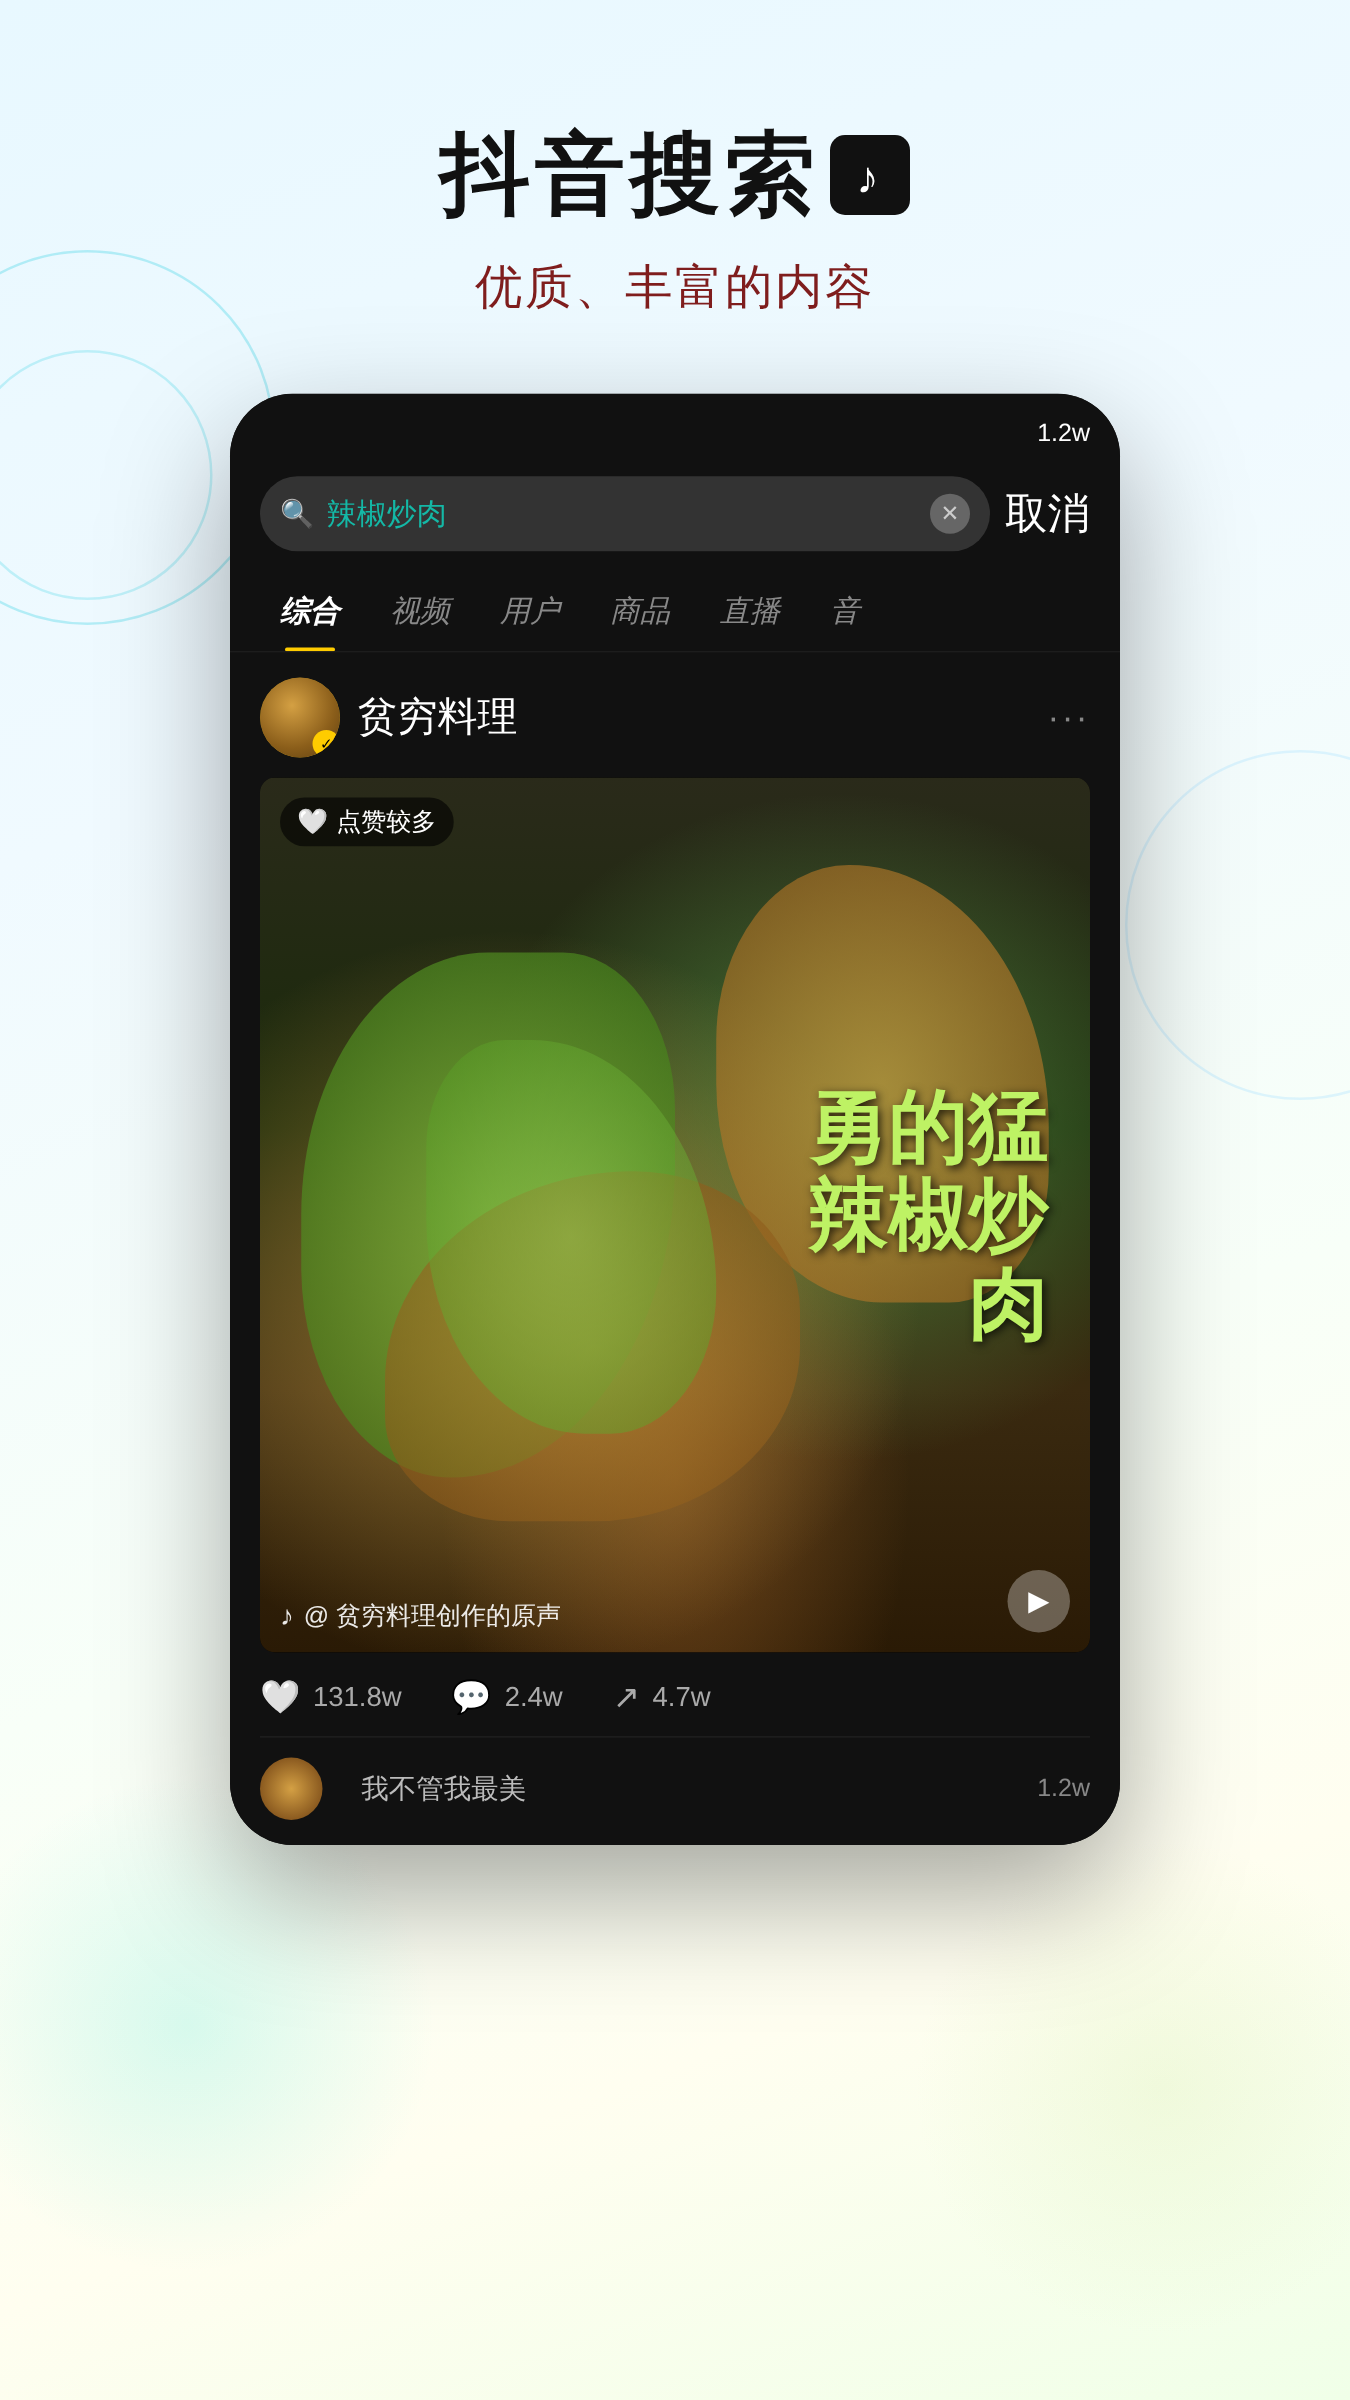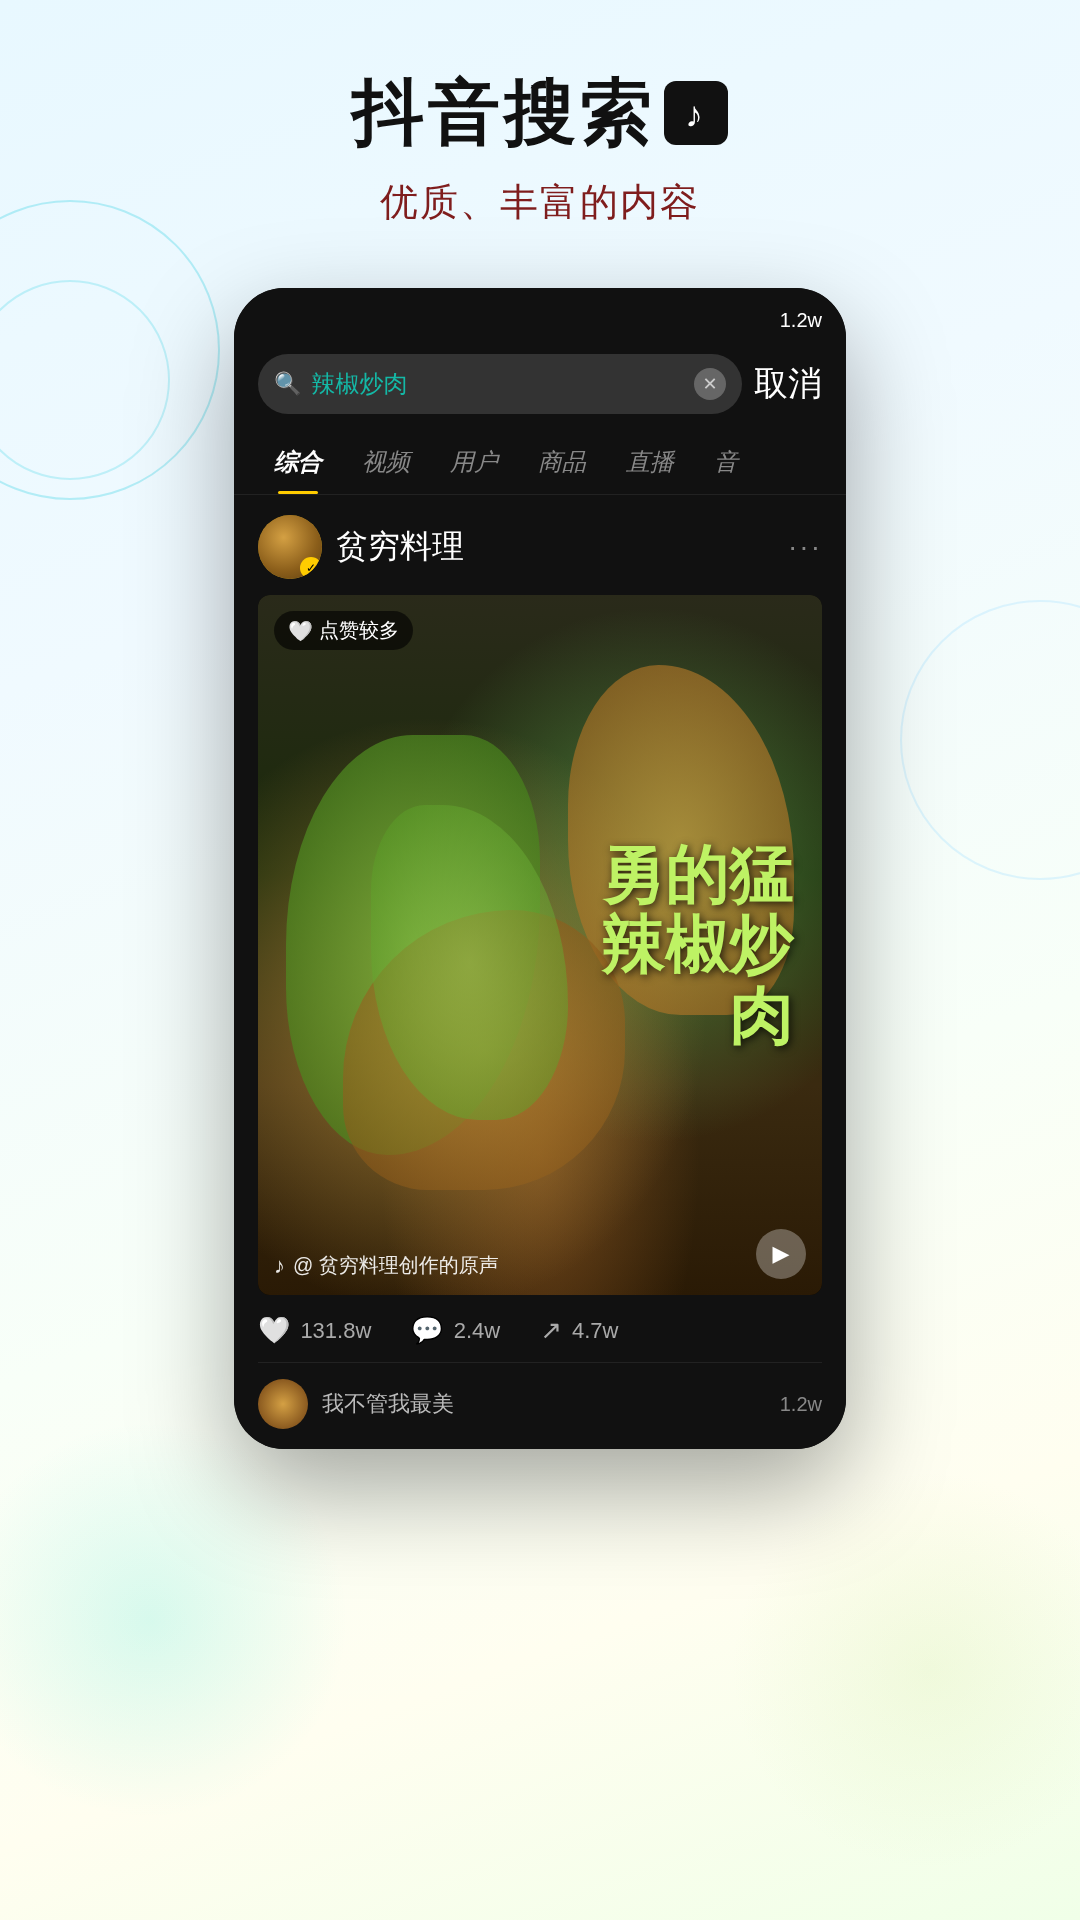--- a/index.html
+++ b/index.html
@@ -56,21 +56,21 @@
       height: 400px;
       border-radius: 50%;
       background: radial-gradient(circle, rgba(200, 230, 150, 0.2) 0%, transparent 70%);
       bottom: 50px;
       right: -50px;
     }
 
     
     .header-area {
       text-align: center;
-      padding-top: 65px;
+      padding-top: 92px;
       padding-bottom: 40px;
       position: relative;
       z-index: 2;
     }
 
     .main-title {
       font-size: 72px;
       font-weight: 900;
       color: #111;
       letter-spacing: 4px;
@@ -91,21 +91,21 @@
     .phone-wrapper {
       display: flex;
       justify-content: center;
       align-items: flex-start;
       position: relative;
       z-index: 2;
       margin-top: 20px;
     }
 
     .phone {
-      width: 612px;
+      width: 712px;
       background: #1a1a1a;
       border-radius: 50px;
       overflow: hidden;
       box-shadow: 0 40px 100px rgba(0,0,0,0.35);
       position: relative;
     }
 
     .phone-notch {
       width: 100%;
       height: 50px;
@@ -445,20 +445,21 @@
       width: 50px;
       height: 50px;
       border-radius: 50%;
       background: radial-gradient(circle, #d4a044, #6b3c10);
       flex-shrink: 0;
     }
 
     .comment-username {
       color: #bbb;
       font-size: 22px;
+      margin-left: 17px;
     }
 
     .comment-count {
       color: #888;
       font-size: 20px;
       margin-left: auto;
     }
   </style>
 </head>
 <body>

